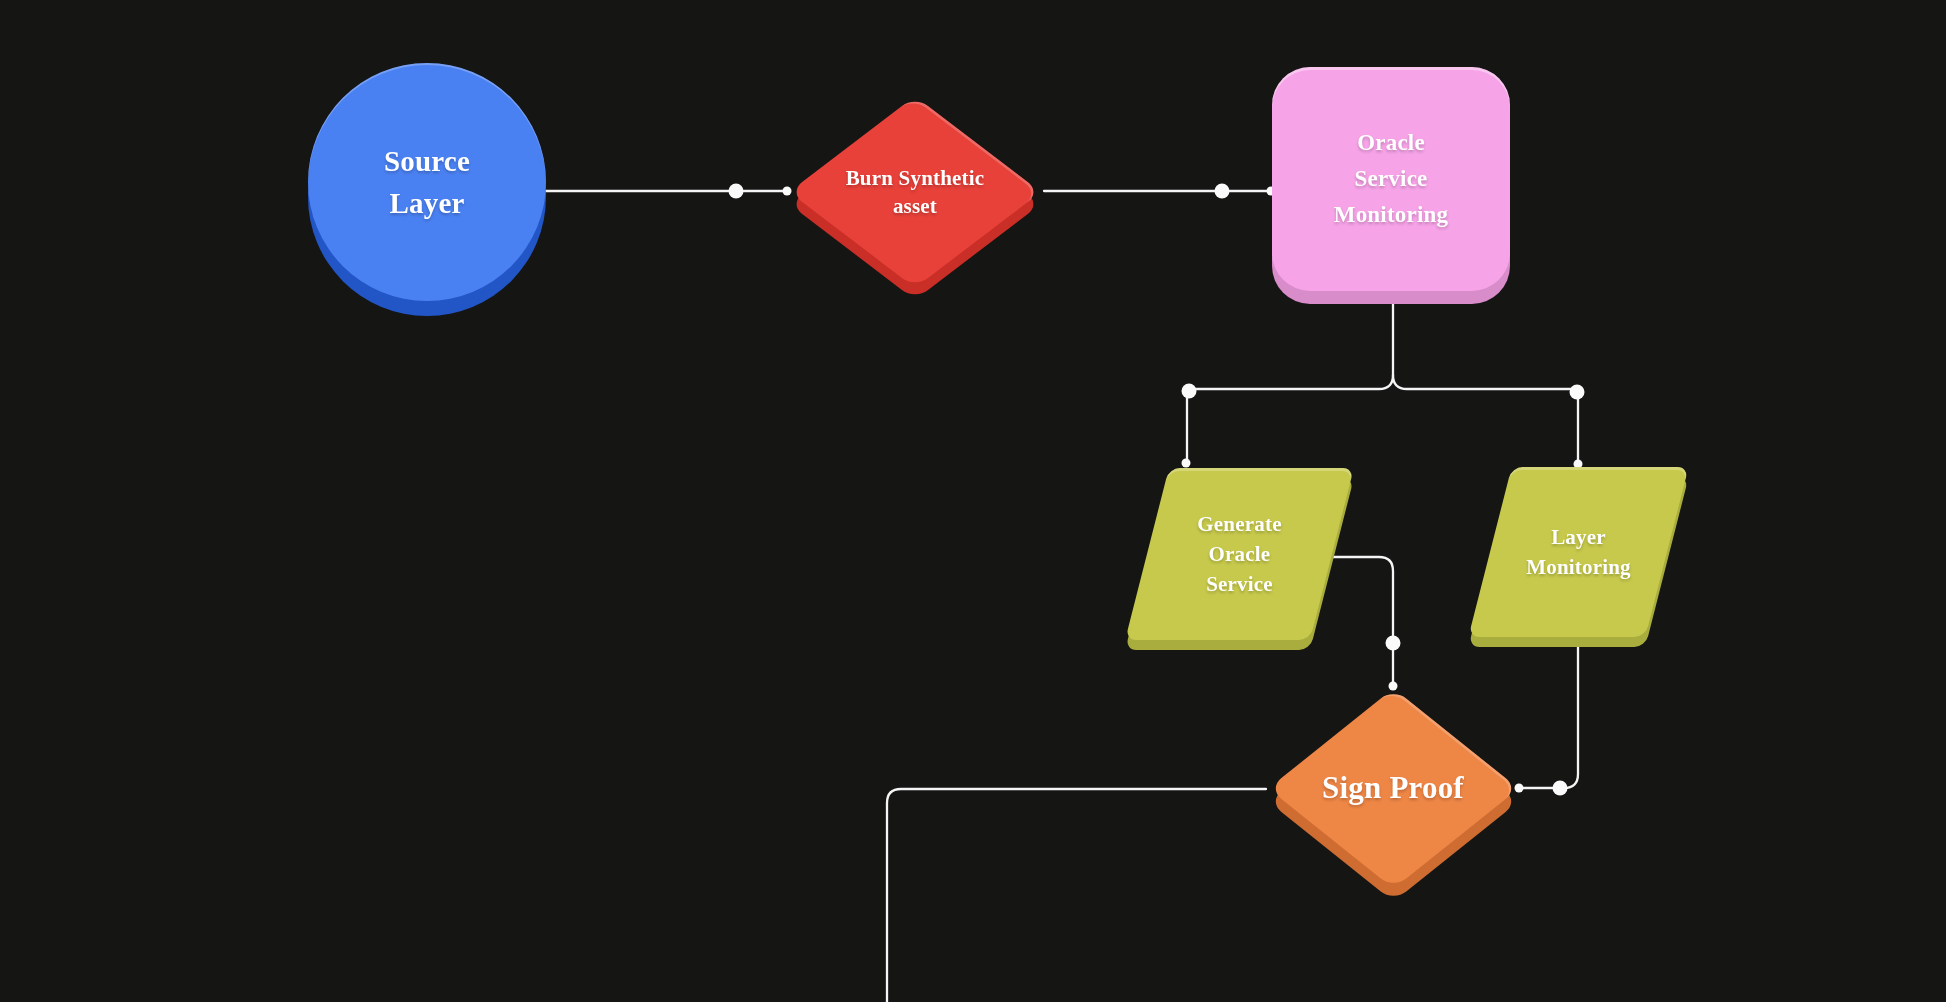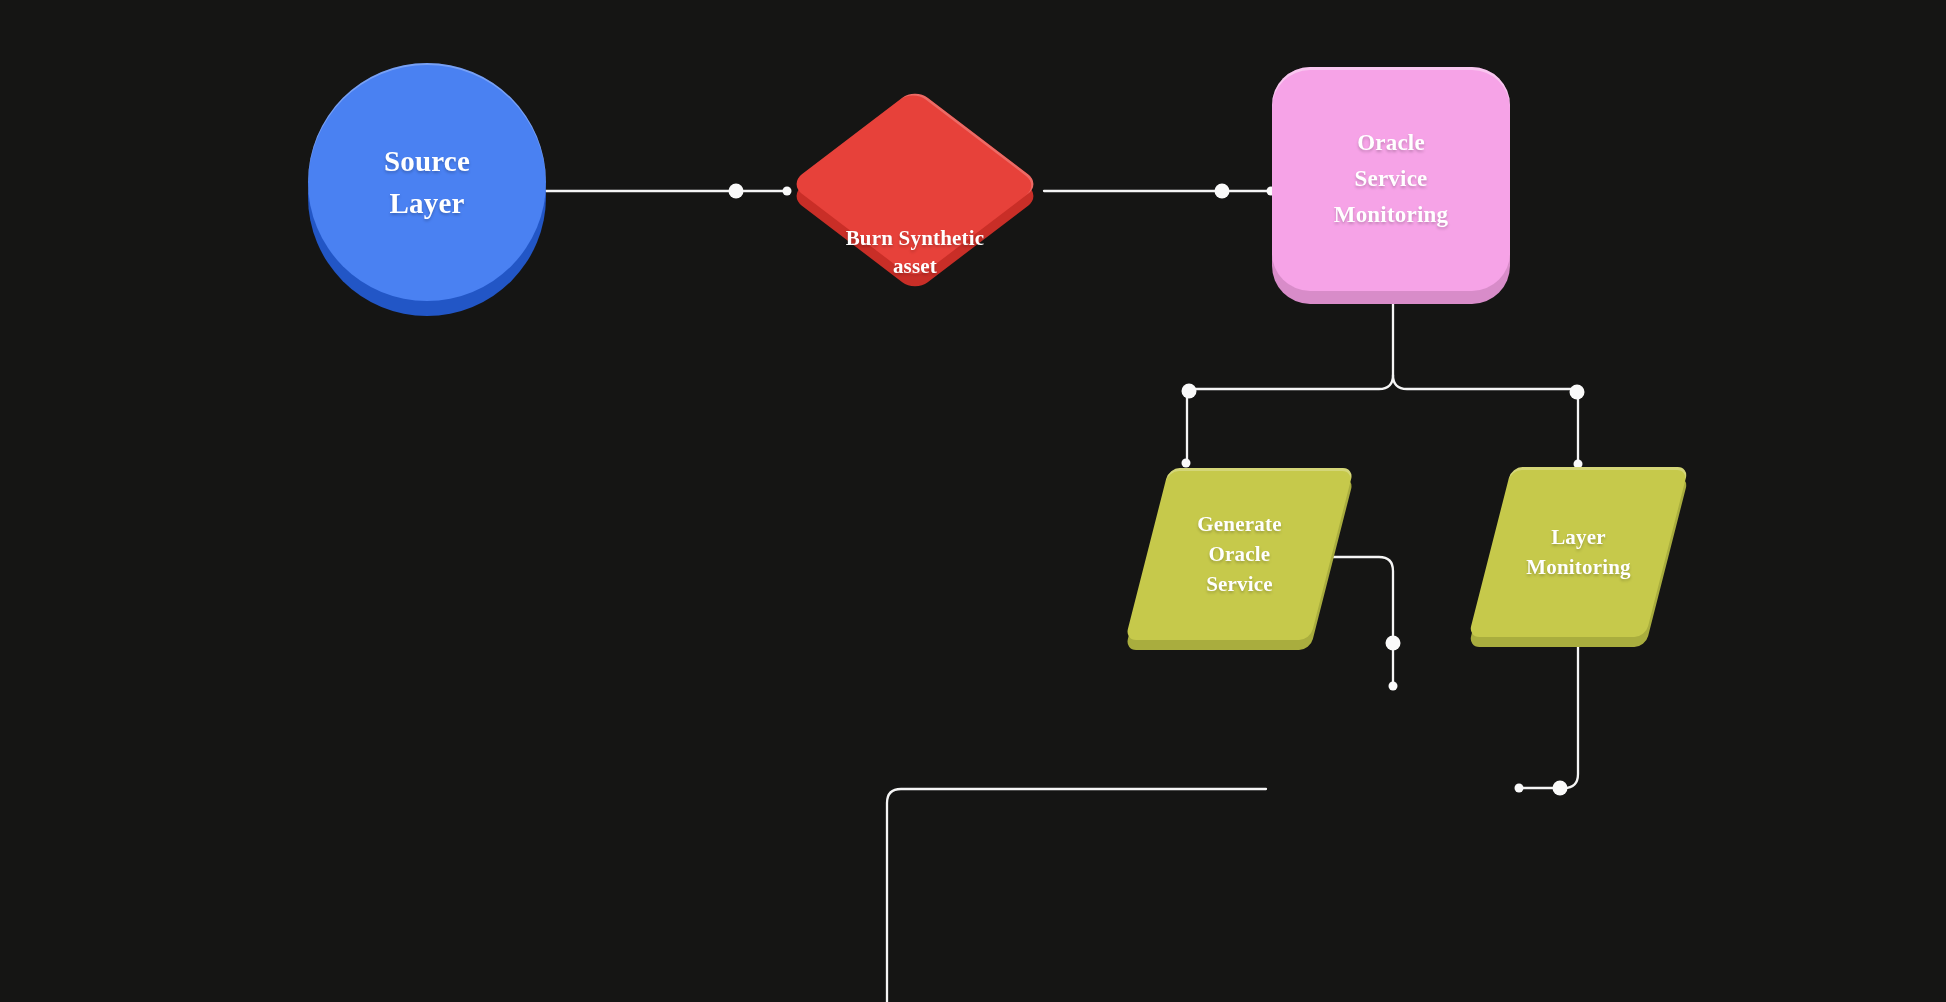--- a/index.html
+++ b/index.html
@@ -89,21 +89,21 @@
     <circle cx="1519" cy="788" r="4.5"></circle>
   </svg>
 
   <div class="node shape-circle" style="left: 308px; top: 63px; background: rgb(74, 129, 242); --base: #2256c6;">
     <div class="label circle-label">
       <span>Source</span>
       <span>Layer</span>
     </div>
   </div>
 
-  <div class="node diamond diamond-red" style="left:789px;top:88px;width:252px;height:192px;align-items:flex-end;">
+  <div class="node diamond diamond-red" style="left:789px;top:96px;width:252px;height:192px;">
     <div class="dbase" style="background: rgb(201, 46, 39);"></div>
     <div class="face" style="background: rgb(231, 65, 58);"></div>
     <div class="label red-label">
       <span>Burn Synthetic</span>
       <span>asset</span>
     </div>
   </div>
 
   <div class="node shape-square" style="left: 1272px; top: 67px; background: rgb(246, 163, 231); --base: #d88cc9;">
     <div class="label square-label">
@@ -125,14 +125,21 @@
 
   <div class="node para" style="left:1490px;top:467px;width:177px;height:170px;">
     <div class="dbase" style="background: rgb(169, 173, 62);"></div>
     <div class="face" style="background: rgb(198, 201, 75);"></div>
     <div class="label para-label">
       <span>Layer</span>
       <span>Monitoring</span>
     </div>
   </div>
 
+  <div class="node diamond diamond-orange" style="left:1268px;top:688px;width:250px;height:200px;">
+    <div class="dbase" style="background: rgb(207, 108, 49);"></div>
+    <div class="face" style="background: rgb(238, 134, 70);"></div>
+    <div class="label orange-label">
+      <span>Sign Proof</span>
+    </div>
+  </div>
 
 </div>
 
 </body></html>

